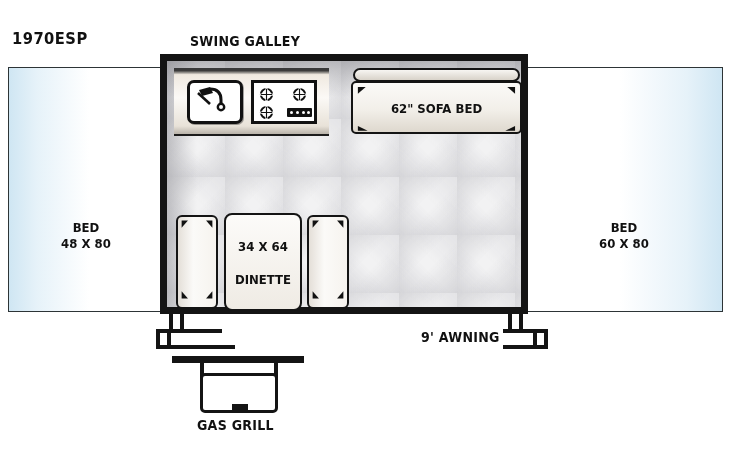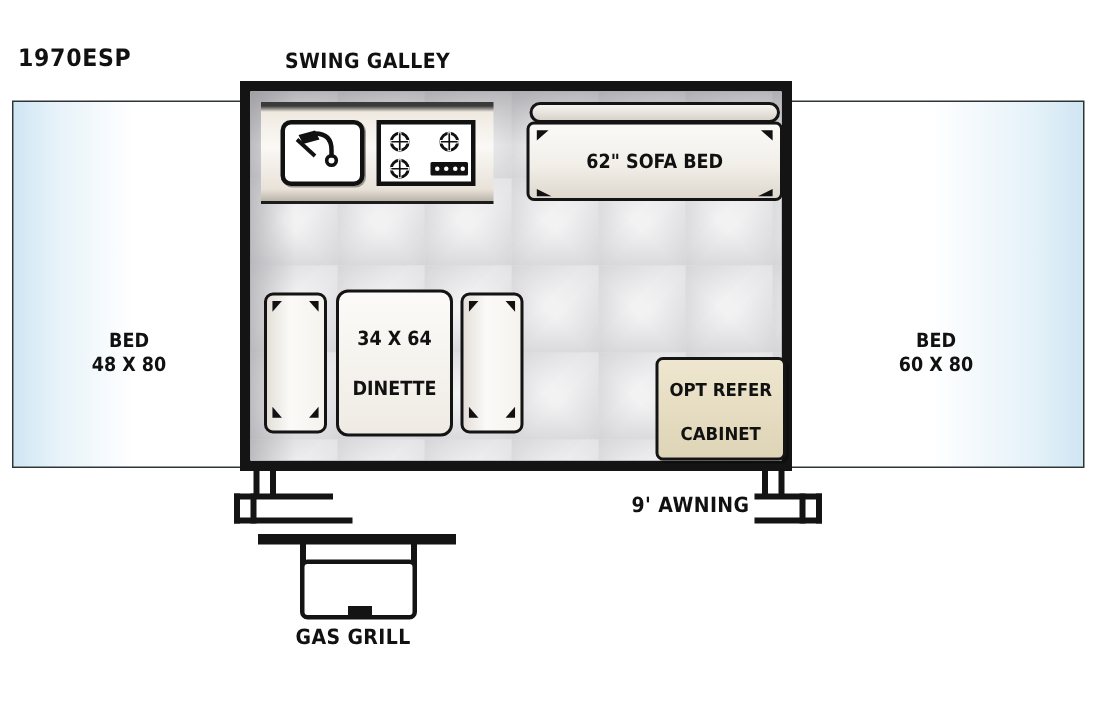--- a/index.html
+++ b/index.html
@@ -138,21 +138,21 @@
   }
   #sofa-label{
     position:absolute;left:0;right:0;top:18px;
     text-align:center;
     font-family:"DejaVu Sans", sans-serif;
     font-weight:bold;font-size:13px;color:#111;
     transform:scaleX(0.9);
   }
 
   
-  #dinette-group{left:7px;top:132px;width:192px;height:98px;}
+  #dinette-group{left:7px;top:152px;width:192px;height:98px;}
   .bench{
     position:absolute;top:2px;width:42px;height:94px;
     background:linear-gradient(to right,#e4dfd8 0%,#fbfaf8 40%,#f6f3ee 100%);
     border:2px solid #141414;
     border-radius:6px;
     box-sizing:border-box;
   }
   #bench-left{left:2px;}
   #bench-right{left:133px;}
   #dinette-table{
@@ -305,24 +305,20 @@
       <div class="bench" id="bench-right">
         <svg class="corner-arrows" viewBox="0 0 42 94" preserveAspectRatio="none">
           <path d="M4 4 L11 4 L4 12 Z" fill="#111"></path>
           <path d="M38 4 L31 4 L38 12 Z" fill="#111"></path>
           <path d="M4 90 L11 90 L4 82 Z" fill="#111"></path>
           <path d="M38 90 L31 90 L38 82 Z" fill="#111"></path>
         </svg>
       </div>
     </div>
 
-    <div class="abs" id="cabinet">
-      <div class="cab-text" id="cab-line1">OPT REFER</div>
-      <div class="cab-text" id="cab-line2">CABINET</div>
-    </div>
   </div>
 
   <div>
     <div class="abs brk" style="left:169px;top:314px;width:4px;height:18px;"></div>
     <div class="abs brk" style="left:180px;top:314px;width:4px;height:18px;"></div>
     <div class="abs brk" style="left:156px;top:329px;width:66px;height:4px;"></div>
     <div class="abs brk" style="left:156px;top:329px;width:4px;height:20px;"></div>
     <div class="abs brk" style="left:167px;top:329px;width:4px;height:20px;"></div>
     <div class="abs brk" style="left:156px;top:345px;width:79px;height:4px;"></div>
   </div>

